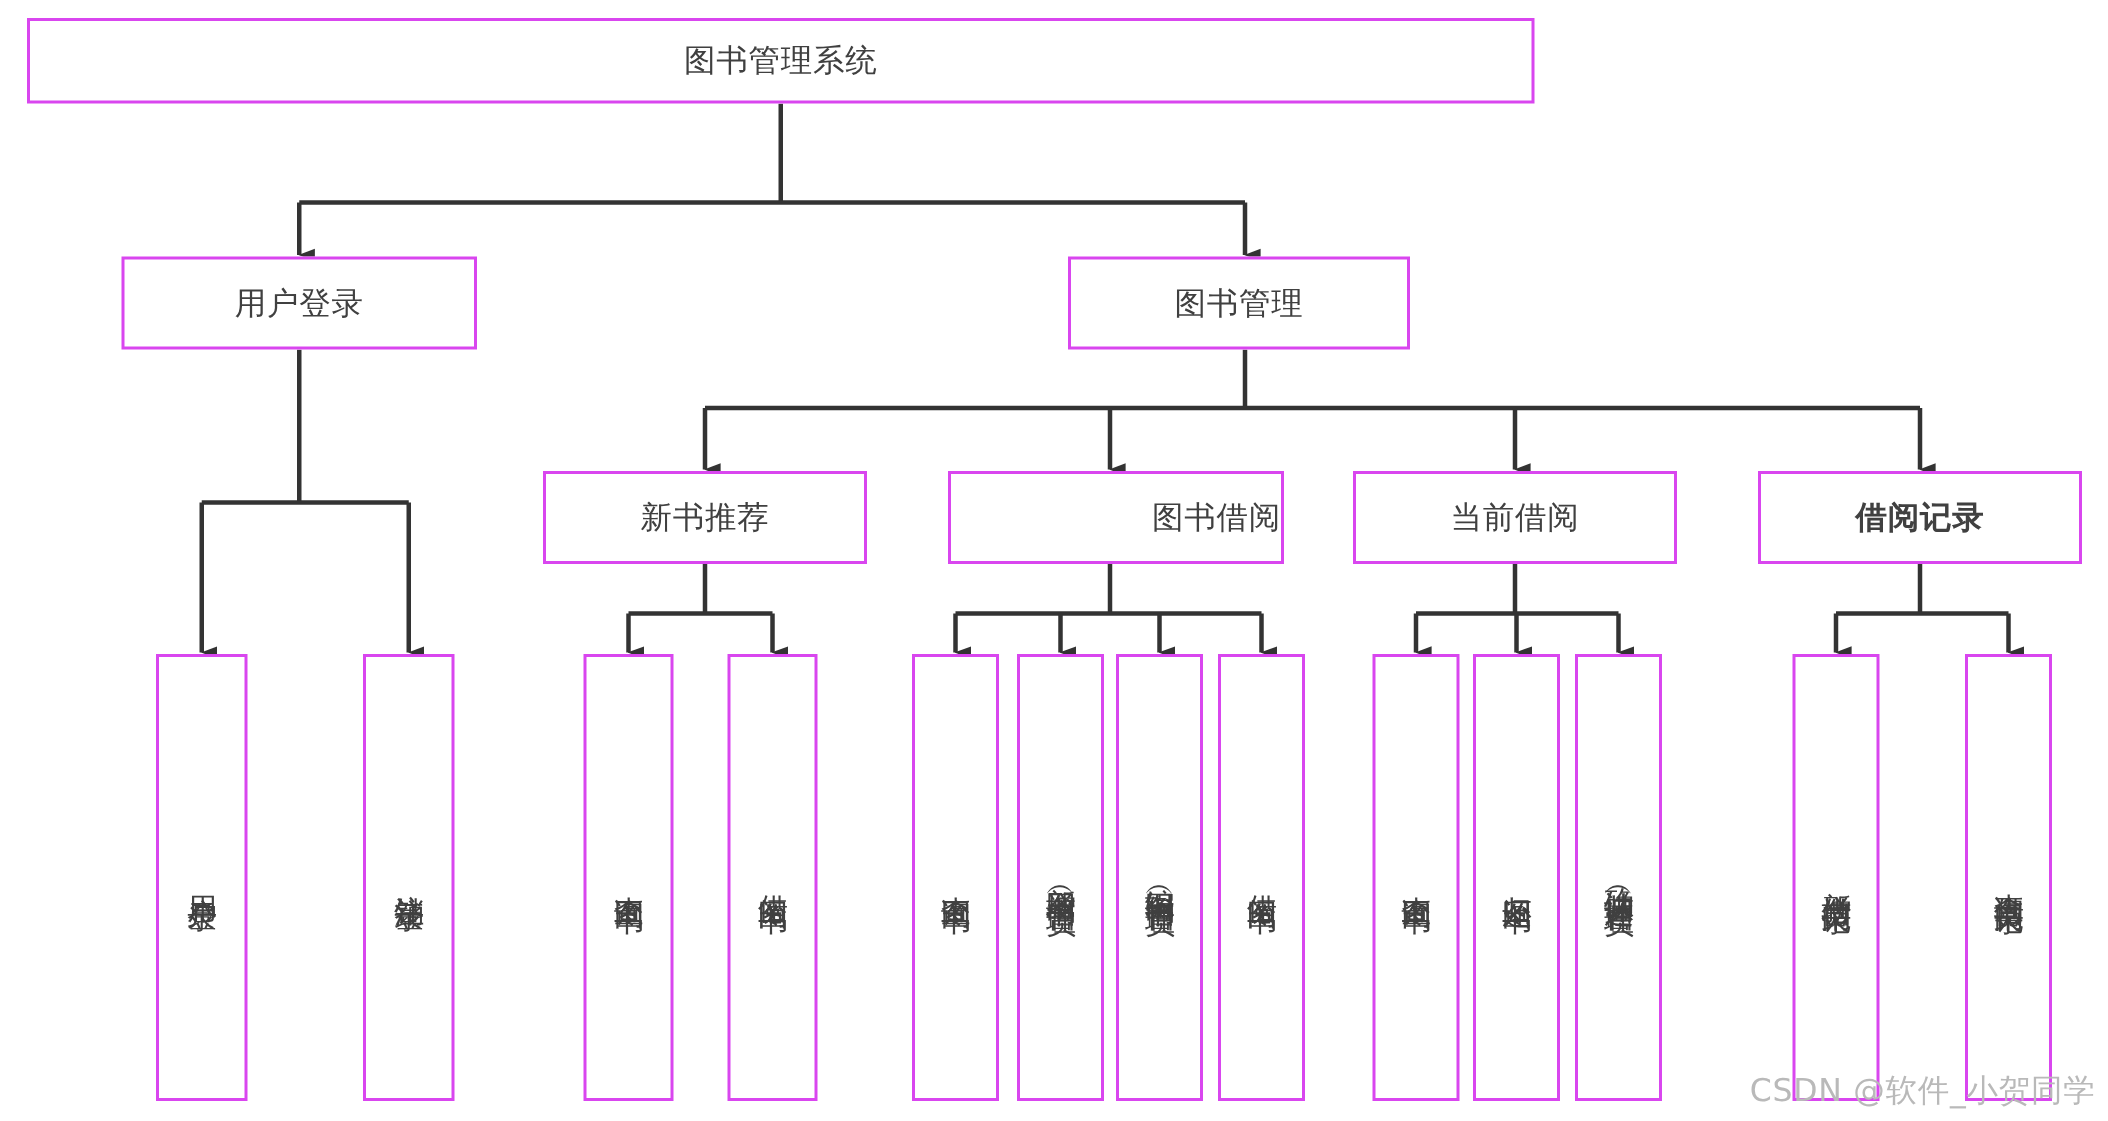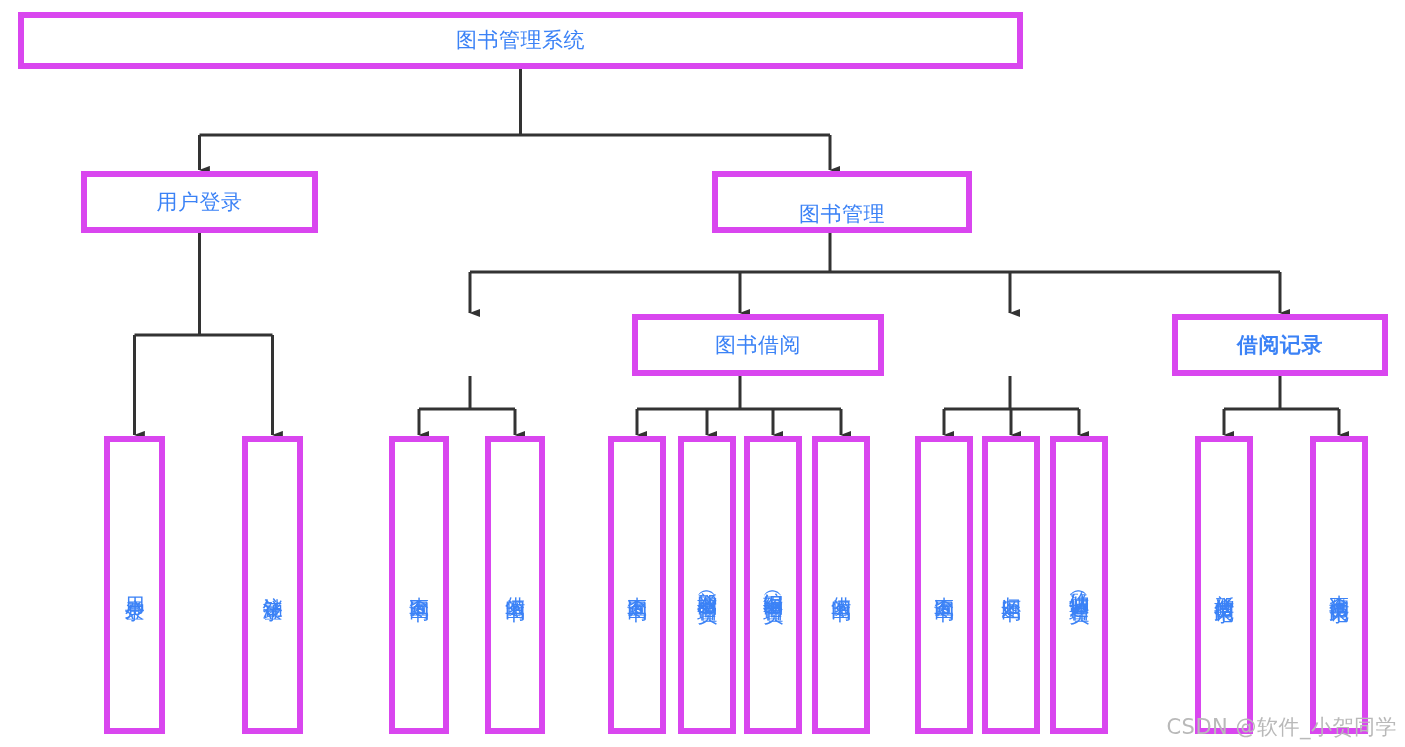--- a/index.html
+++ b/index.html
@@ -18,26 +18,26 @@
   #wires {
     position: absolute;
     left: 0;
     top: 0;
     width: 1405px;
     height: 747px;
   }
   .node {
     position: absolute;
     box-sizing: border-box;
-    border: 6px solid #d946ef;
+    border: 2px solid #d946ef;
     background: #ffffff;
     display: flex;
     align-items: center;
     justify-content: center;
-    color: #3b82f6;
+    color: #404040;
   }
   .node-label {
     font-size: 21px;
     line-height: 1.25;
     letter-spacing: 0.5px;
     white-space: nowrap;
   }
   .node.horiz .node-label {
     writing-mode: horizontal-tb;
   }
@@ -113,26 +113,32 @@
       </g>
   </svg>
 
   <div class="node horiz" style="left: 18px; top: 12px; width: 1005px; height: 57px;">
     <span class="node-label">图书管理系统</span>
   </div>
 
   <div class="node horiz" style="left: 81px; top: 171px; width: 237px; height: 62px;">
     <span class="node-label">用户登录</span>
   </div>
-  <div class="node horiz" style="left: 712px; top: 171px; width: 260px; height: 62px; align-items: flex-end;">
+  <div class="node horiz" style="left: 712px; top: 171px; width: 228px; height: 62px;">
     <span class="node-label">图书管理</span>
   </div>
 
-  <div class="node horiz" style="left: 632px; top: 314px; width: 252px; height: 62px;">
+  <div class="node horiz" style="left: 362px; top: 314px; width: 216px; height: 62px;">
+    <span class="node-label">新书推荐</span>
+  </div>
+  <div class="node horiz" style="left: 632px; top: 314px; width: 224px; height: 62px; justify-content: flex-end;">
     <span class="node-label">图书借阅</span>
+  </div>
+  <div class="node horiz" style="left: 902px; top: 314px; width: 216px; height: 62px;">
+    <span class="node-label">当前借阅</span>
   </div>
   <div class="node horiz" style="left: 1172px; top: 314px; width: 216px; height: 62px; font-weight: bold;">
     <span class="node-label">借阅记录</span>
   </div>
 
   <div class="node vert" style="left: 104px; top: 436px; width: 61px; height: 298px;">
     <span class="node-label">用户登录</span>
   </div>
   <div class="node vert" style="left: 242px; top: 436px; width: 61px; height: 298px;">
     <span class="node-label">注销登录</span>

